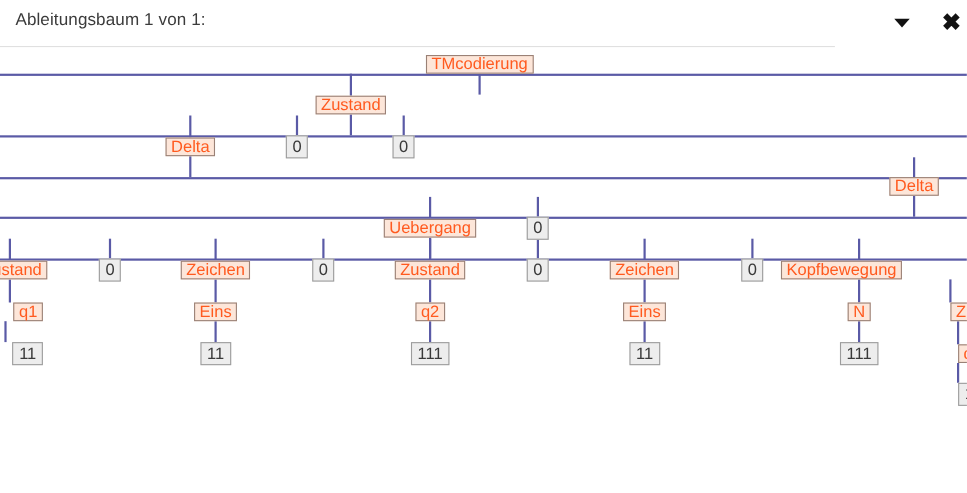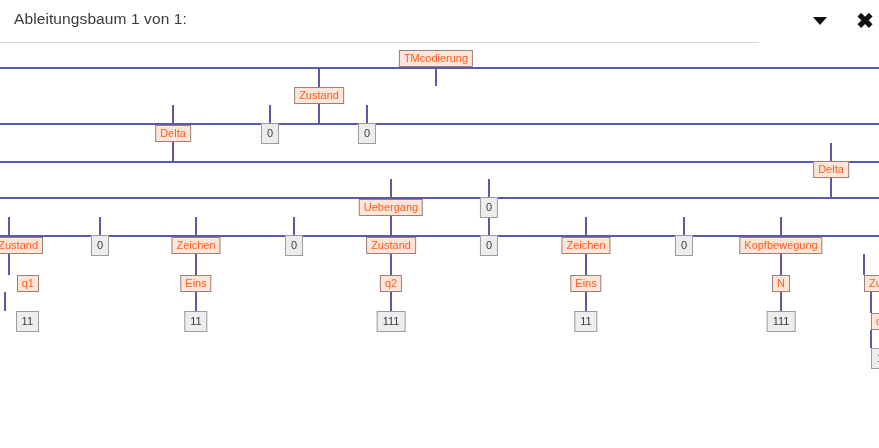--- a/index.html
+++ b/index.html
@@ -85,21 +85,21 @@
   }
   .hline { height: 2px; }
   .vline { width: 2px; }
 
   
   .node {
     position: absolute;
     box-sizing: border-box;
     height: 17px;
     line-height: 15px;
-    font-size: 11px;
+    font-size: 15px;
     text-align: center;
     white-space: nowrap;
     transform: translateX(-50%);
     padding: 0 4px;
     cursor: default;
   }
   .node.nonterminal {
     background: #fde6d9;
     border: 1px solid #9a8176;
     color: #ff5a1f;
@@ -176,21 +176,21 @@
     <div class="node nonterminal" style="top: 156px; left: 391px;">Uebergang</div>
     <div class="node terminal" style="top: 154px; left: 489px;">0</div>
     <div class="node nonterminal clip-left" style="top: 194px; left: auto; right: 836px;">Zustand</div>
     <div class="node terminal" style="top: 192px; left: 100px;">0</div>
     <div class="node nonterminal" style="top: 194px; left: 196px;">Zeichen</div>
     <div class="node terminal" style="top: 192px; left: 294px;">0</div>
     <div class="node nonterminal" style="top: 194px; left: 391px;">Zustand</div>
     <div class="node terminal" style="top: 192px; left: 489px;">0</div>
     <div class="node nonterminal" style="top: 194px; left: 586px;">Zeichen</div>
     <div class="node terminal" style="top: 192px; left: 684px;">0</div>
-    <div class="node nonterminal" style="top: 194px; left: 781px;">Kopfbewegung</div>
+    <div class="node nonterminal" style="top: 194px; left: 765px;">Kopfbewegung</div>
     <div class="node nonterminal clip-left" style="top: 232px; left: auto; right: 840px;">q1</div>
     <div class="node nonterminal" style="top: 232px; left: 196px;">Eins</div>
     <div class="node nonterminal" style="top: 232px; left: 391px;">q2</div>
     <div class="node nonterminal" style="top: 232px; left: 586px;">Eins</div>
     <div class="node nonterminal" style="top: 232px; left: 781px;">N</div>
     <div class="node nonterminal clip-right" style="top: 232px; left: 864px;">Zustand</div>
     <div class="node terminal clip-left" style="top: 268px; left: auto; right: 840px;">11</div>
     <div class="node terminal" style="top: 268px; left: 196px;">11</div>
     <div class="node terminal" style="top: 268px; left: 391px;">111</div>
     <div class="node terminal" style="top: 268px; left: 586px;">11</div>

